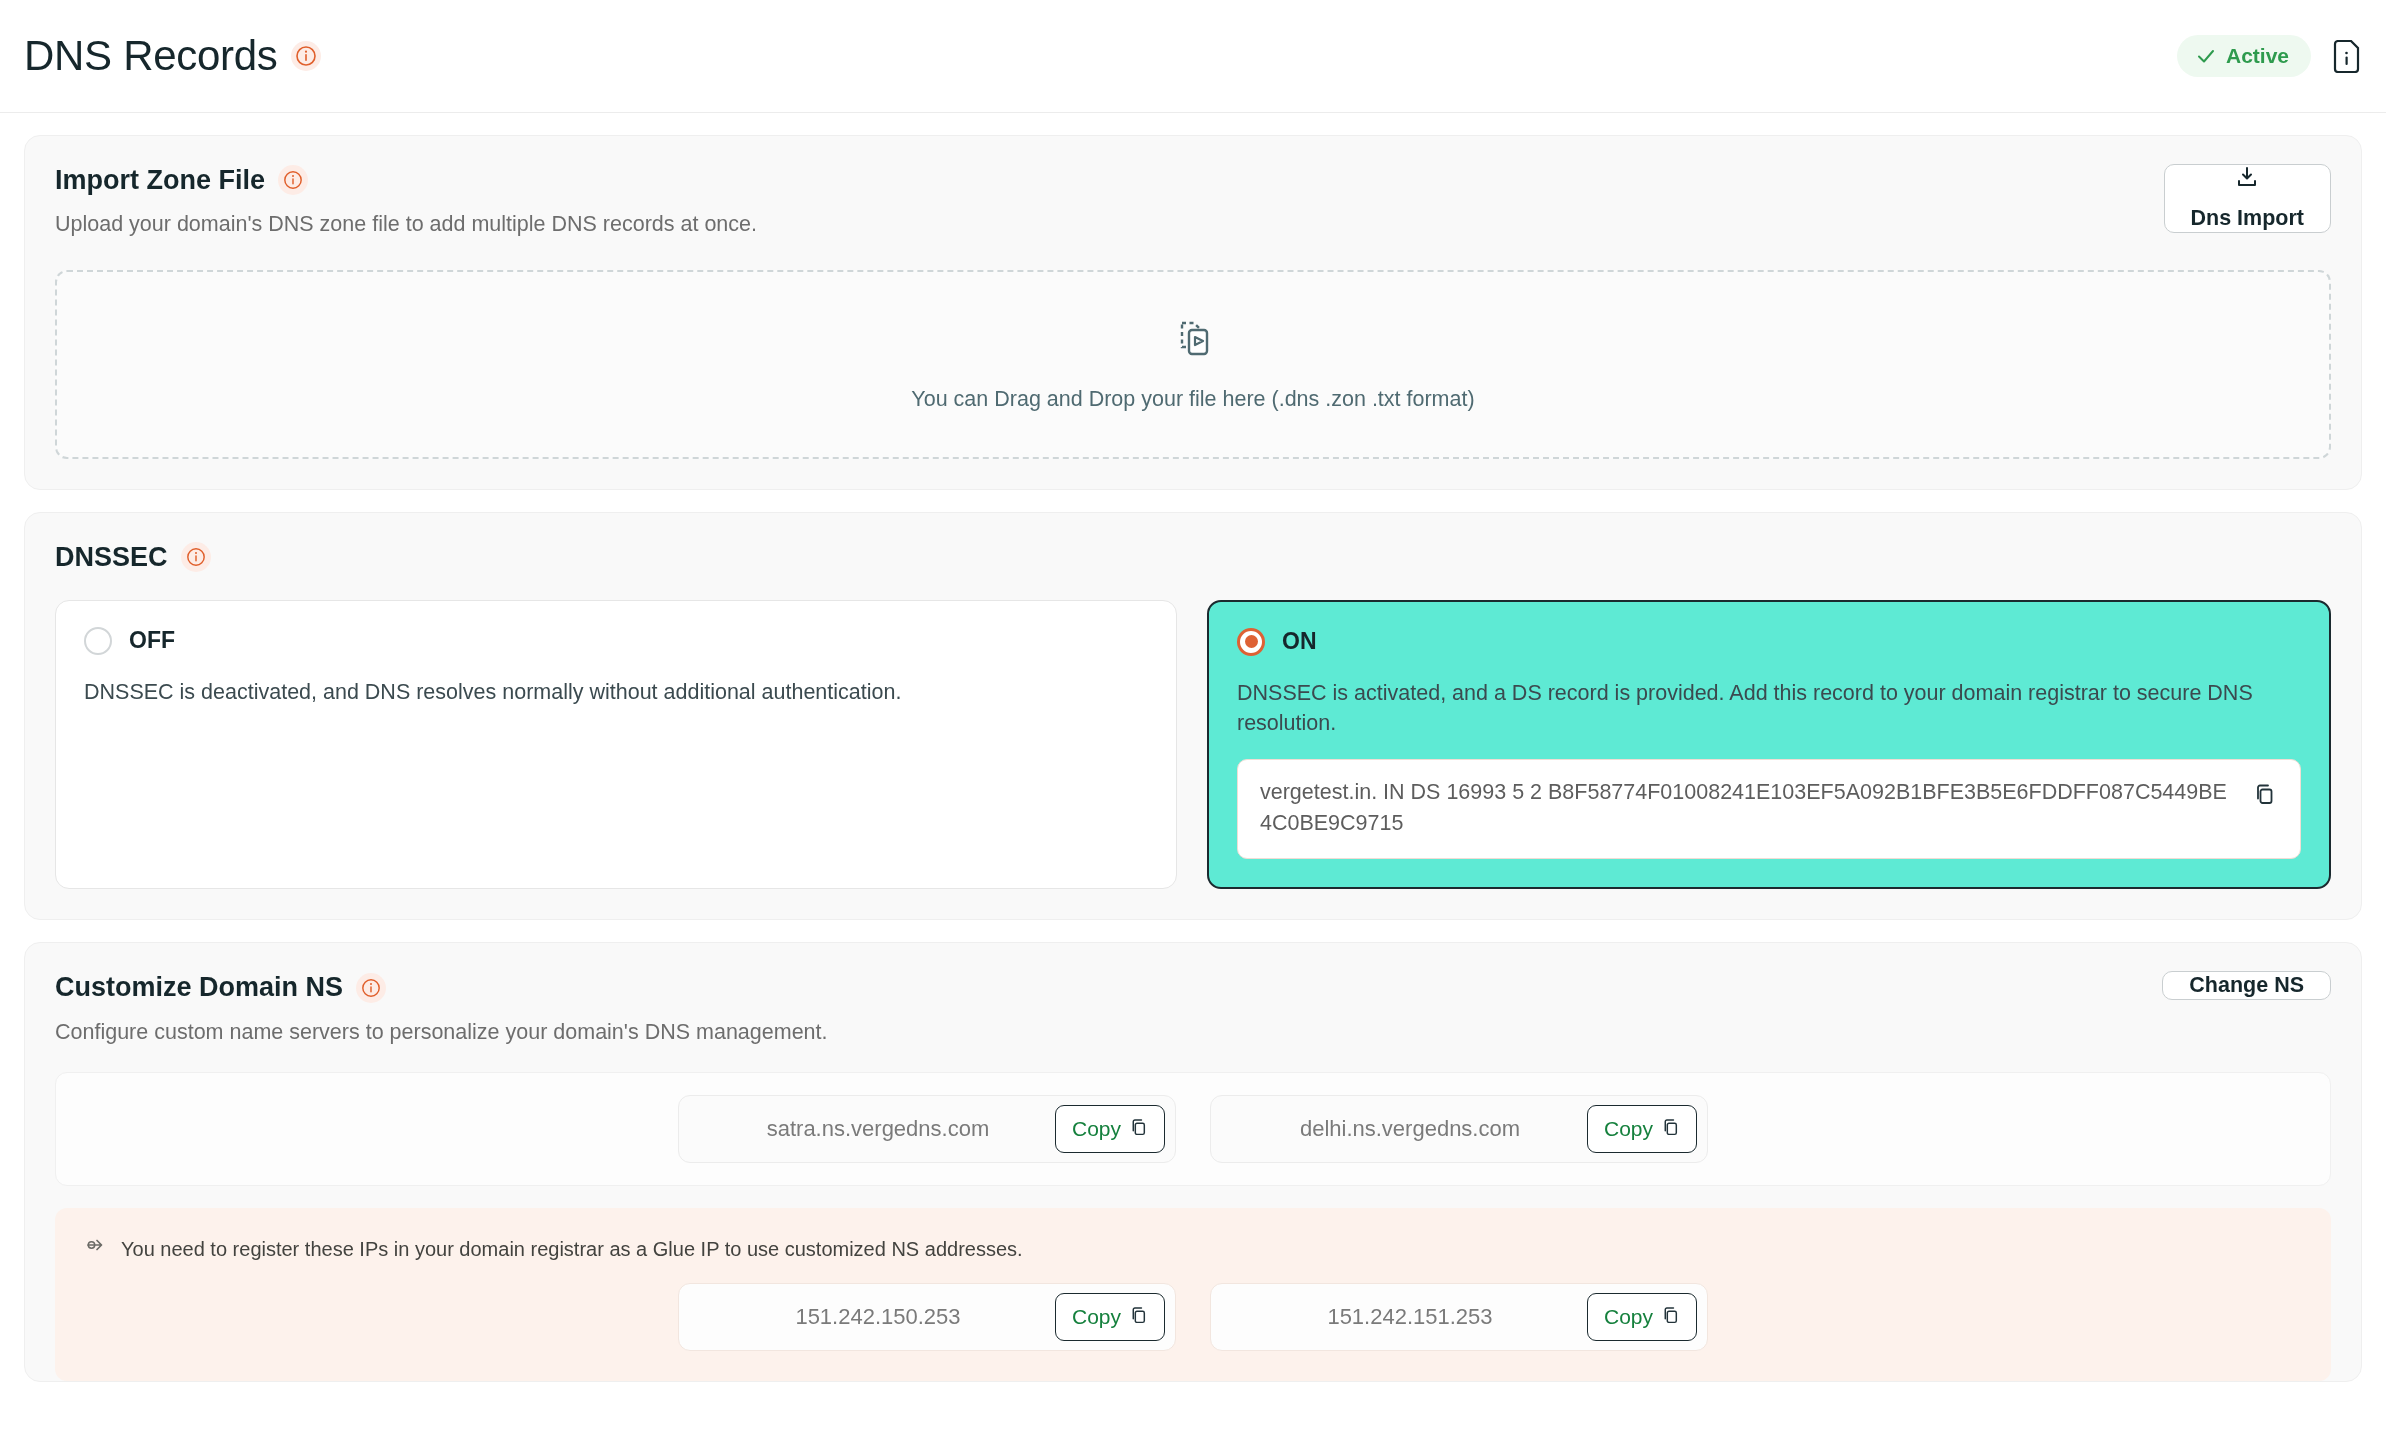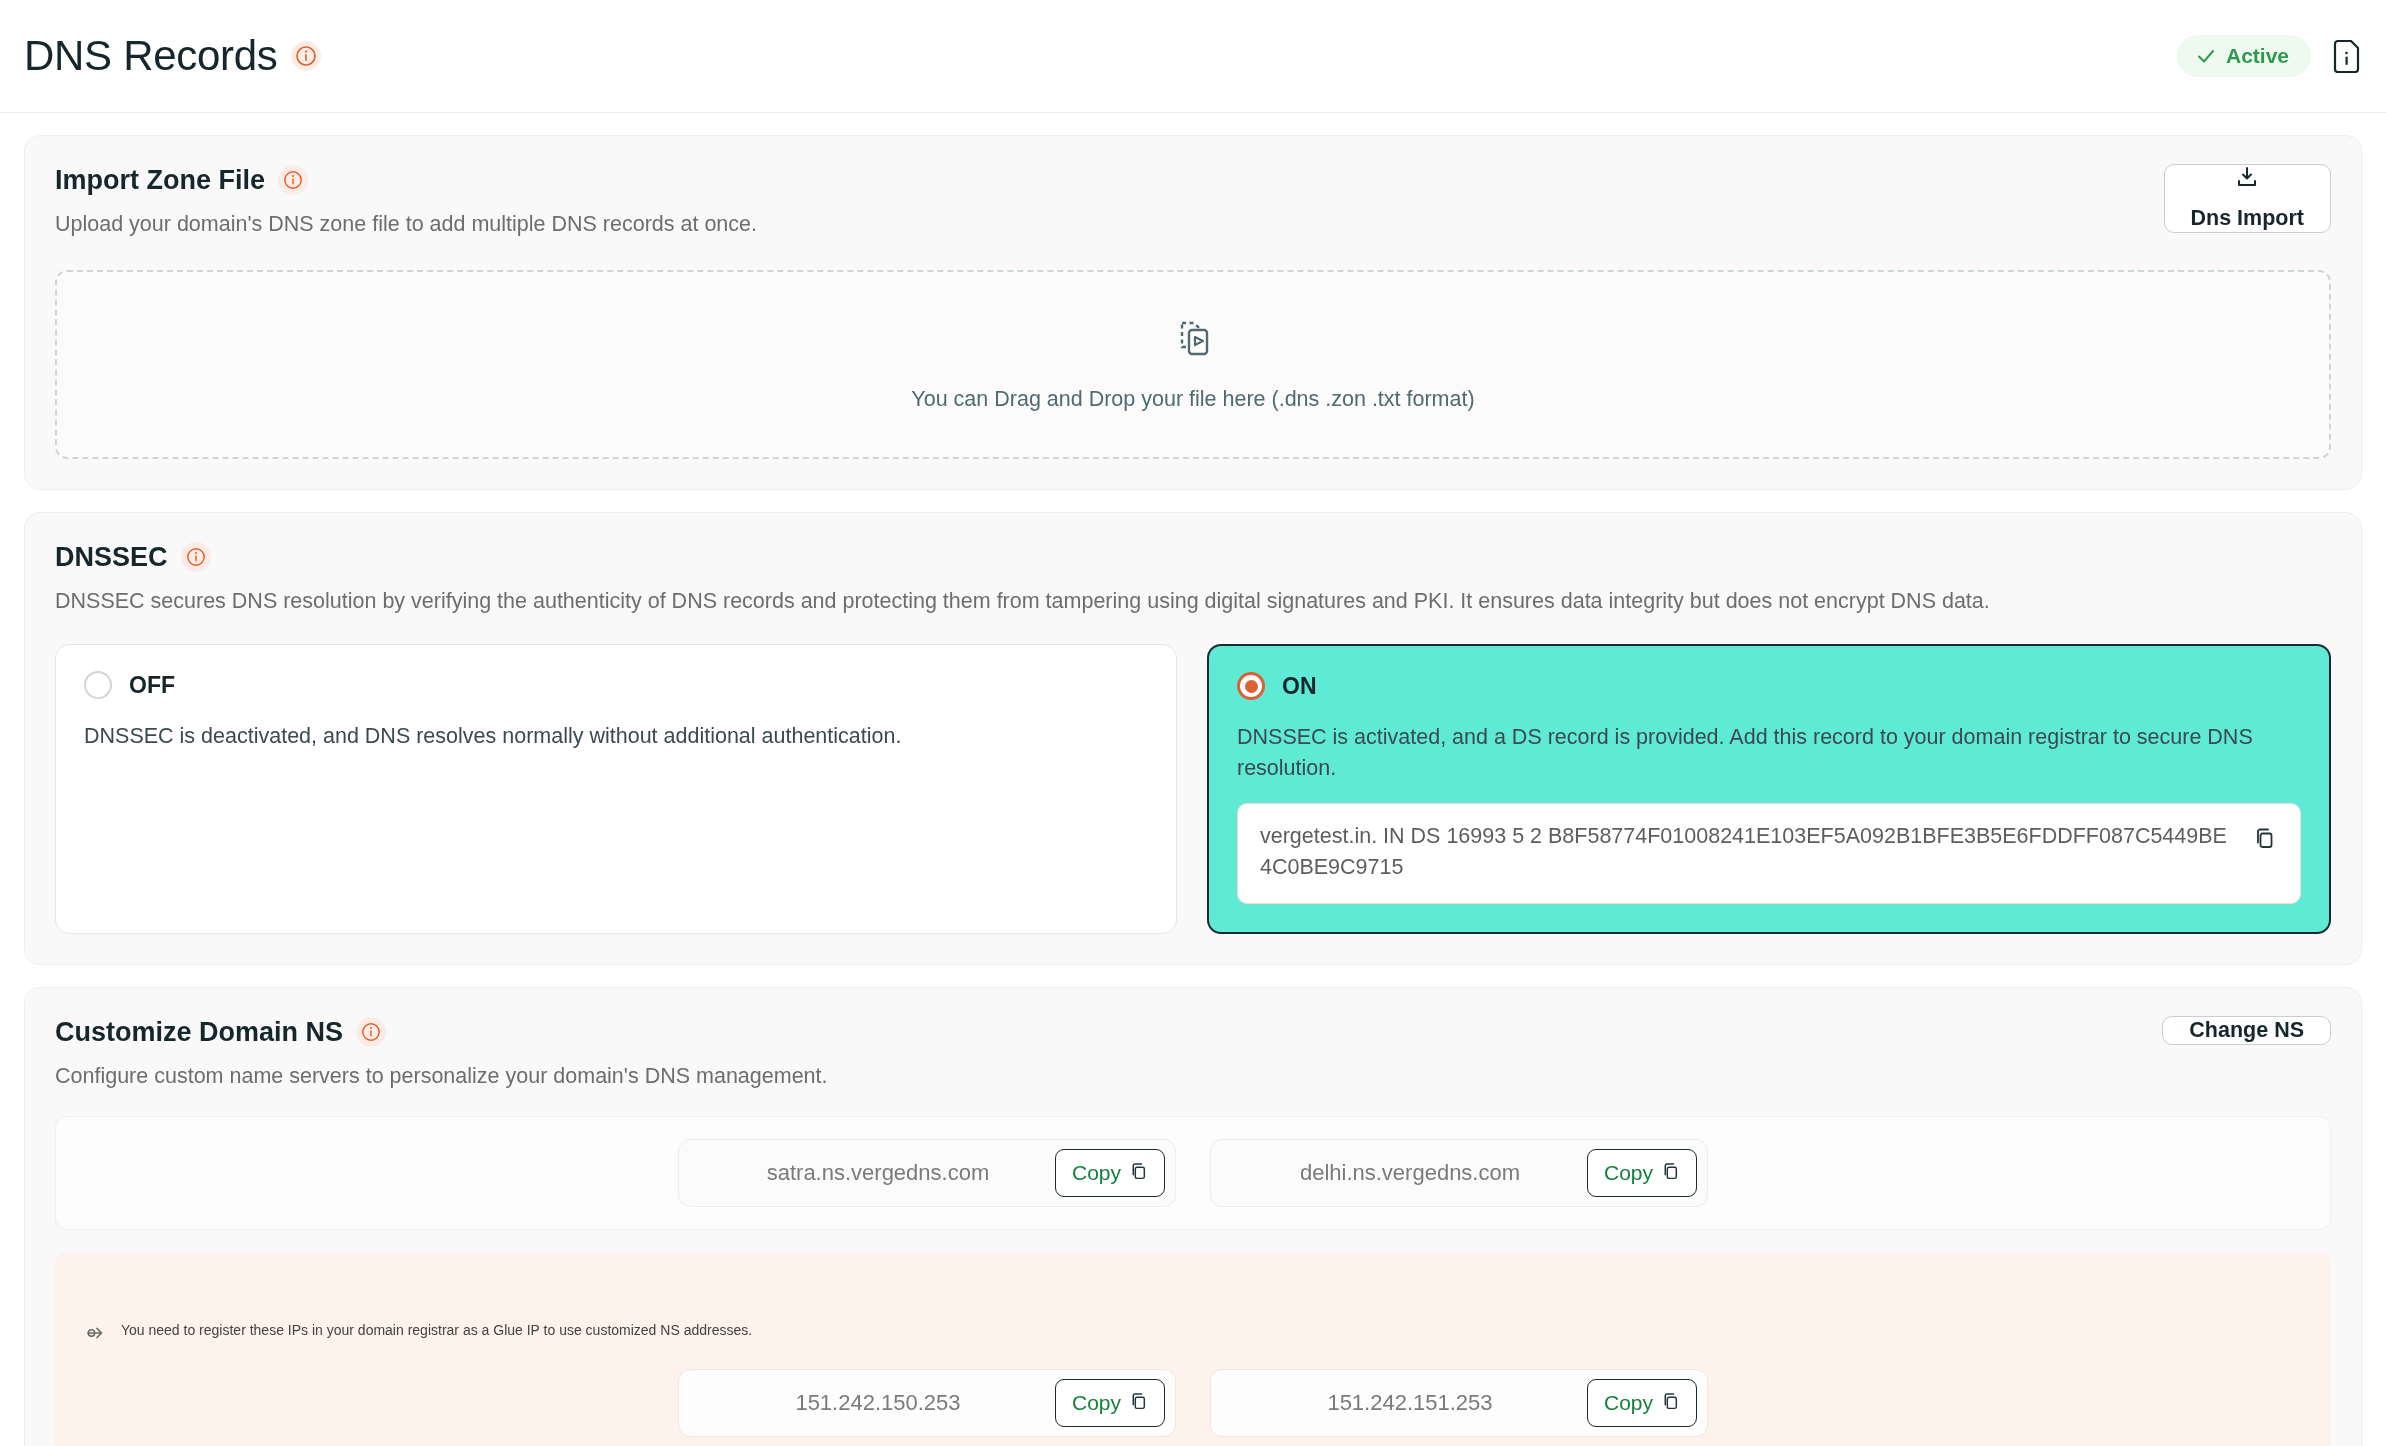--- a/index.html
+++ b/index.html
@@ -263,25 +263,24 @@
   }
 
   .glue-notice {
     margin-top: 22px;
     background: #fdf2ec;
     border-radius: 12px;
     padding: 26px 30px 30px 30px;
   }
   .glue-text {
     display: flex;
-    align-items: flex-start;
+    align-items: flex-end;
     gap: 14px;
-    font-size: 14px;
+    font-size: 20px;
     color: #43433f;
-    margin-top: 44px;
   }
   .glue-panel {
     margin-top: 22px;
     display: flex;
     justify-content: center;
     gap: 34px;
   }
   .glue-panel .ns-field { background: #fdfdfd; border-color: #f2e6df; }
 </style>
 </head>
@@ -361,21 +360,20 @@
       <div class="card-title">
         <span>DNSSEC</span>
         <span class="info-badge">
           <svg width="20" height="20" viewBox="0 0 22 22">
               <circle cx="11" cy="11" r="9" fill="none" stroke="#e05f2b" stroke-width="1.6"></circle>
               <circle cx="11" cy="6.7" r="1.1" fill="#e05f2b"></circle>
               <rect x="10.2" y="9" width="1.6" height="7" rx="0.8" fill="#e05f2b"></rect>
             </svg>
         </span>
       </div>
-      <div class="card-desc">DNSSEC secures DNS resolution by verifying the authenticity of DNS records and protecting them from tampering using digital signatures and PKI. It ensures data integrity but does not encrypt DNS data.</div>
     </div>
 
     <div class="option-row">
 
       <div class="option-card">
         <div class="option-header">
           <span class="radio"></span>
           <span class="option-label">OFF</span>
         </div>
         <div class="option-desc">DNSSEC is deactivated, and DNS resolves normally without additional authentication.</div>

